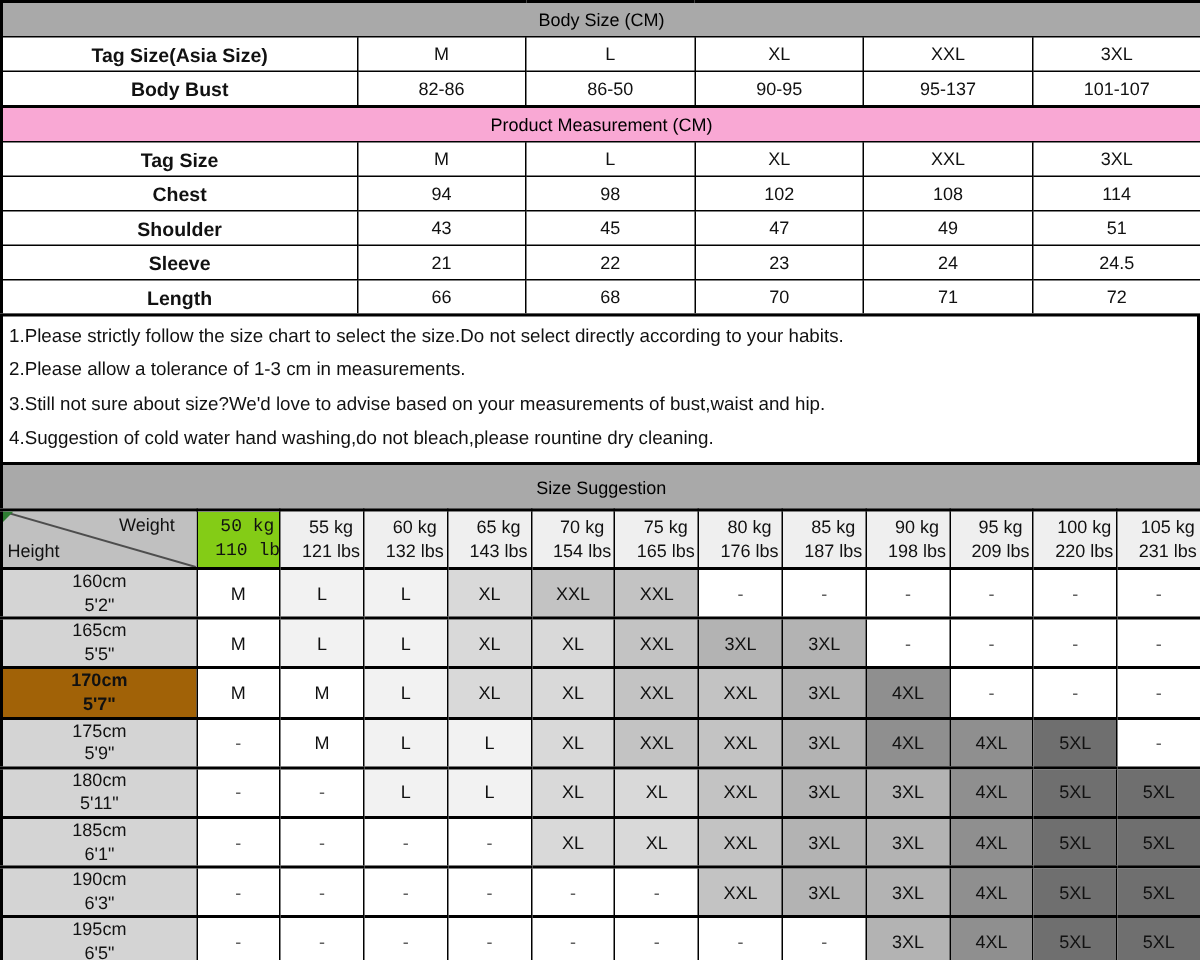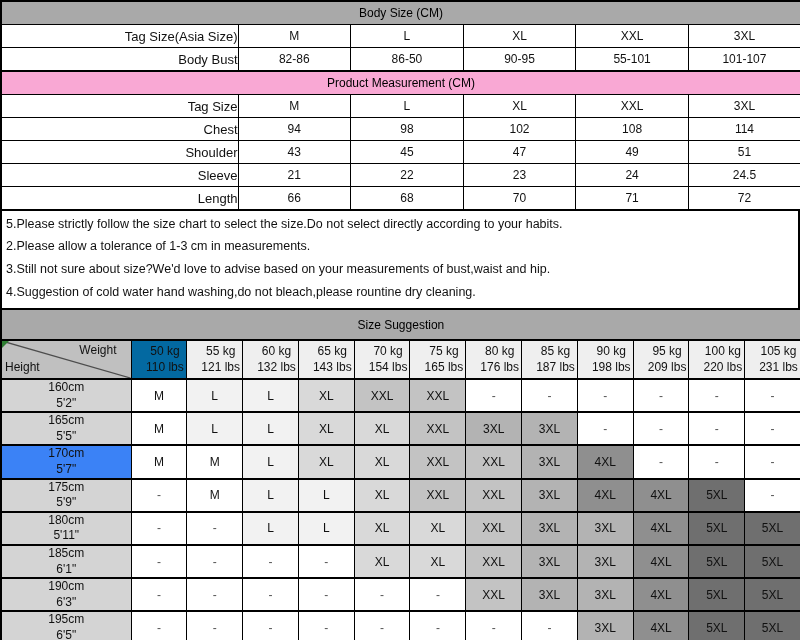--- a/index.html
+++ b/index.html
@@ -7,21 +7,21 @@
     width:800px;height:640px;overflow:hidden;background:#fff;
     font-family:"Liberation Sans",sans-serif;color:#111;
   }
   table{border-collapse:collapse;width:800px;table-layout:fixed;border:2px solid #000;}
   .stack{margin-top:-2px;}
   td,th{border:1px solid #000;text-align:center;vertical-align:middle;
         overflow:hidden;white-space:nowrap;padding:0;}
   .section-header{height:30px;font-size:17px;font-weight:700;background:#a9a9a9;color:#000;}
   
   .grid td,.grid th{height:22px;font-size:12px;font-weight:400;background:#fff;}
-  .grid th{font-weight:400;font-size:13px;text-align:right;}
+  .grid th{font-weight:700;font-size:13px;}
   
   .note-box{border:2px solid #000;height:101px;box-sizing:border-box;
             display:flex;flex-direction:column;padding:2px 4px 4px 4px;background:#fff;}
   .note-title{text-align:center;font-size:14px;height:20px;line-height:20px;}
   .note-lines{flex:1;display:flex;flex-direction:column;justify-content:space-around;}
   .note-lines div{font-size:12.5px;text-align:left;line-height:1.1;}
   
   .matrix th,.matrix td{font-weight:400;font-size:12px;}
   .matrix .weights-row th{height:37px;line-height:1.3;background:#efefef;
         border-bottom-width:2px;padding-left:12px;}
@@ -61,21 +61,21 @@
           <td>L</td>
           <td>XL</td>
           <td>XXL</td>
           <td>3XL</td>
         </tr>
         <tr>
           <th>Body Bust</th>
           <td>82-86</td>
           <td>86-50</td>
           <td>90-95</td>
-          <td>55-101</td>
+          <td>95-137</td>
           <td>101-107</td>
         </tr>
       </tbody>
   </table>
 
   <table class="grid stack">
     <colgroup>
       <col style="width:237px">
         <col style="width:112.6px">
         <col style="width:112.6px">
@@ -127,21 +127,21 @@
           <td>68</td>
           <td>70</td>
           <td>71</td>
           <td>72</td>
         </tr>
       </tbody>
   </table>
 
   <div class="note-box stack">
     <div class="note-lines" id="note-lines">
-        <div>5.Please strictly follow the size chart to select the size.Do not select directly according to your habits.</div>
+        <div>1.Please strictly follow the size chart to select the size.Do not select directly according to your habits.</div>
         <div>2.Please allow a tolerance of 1-3 cm in measurements.</div>
         <div>3.Still not sure about size?We'd love to advise based on your measurements of bust,waist and hip.</div>
         <div>4.Suggestion of cold water hand washing,do not bleach,please rountine dry cleaning.</div>
       </div>
   </div>
 
   <table class="matrix stack">
     <colgroup>
       <col style="width:130px">
       <col style="width:55.8px">
@@ -163,21 +163,21 @@
       </tr>
       <tr class="weights-row" id="weights-row">
         <th class="corner" style="background: rgb(192, 192, 192);">
           <svg class="diag" viewBox="0 0 100 100" preserveAspectRatio="none">
             <line x1="0" y1="0" x2="100" y2="100" stroke="#4d4d4d" stroke-width="1.3" vector-effect="non-scaling-stroke"></line>
           </svg>
           <span class="corner-marker" style="border-top-color: rgb(46, 125, 50);"></span>
           <span class="w-label">Weight</span>
           <span class="h-label">Height</span>
         </th>
-      <th style="background: #0369a1;">
+      <th style="background: #84cc16; font-family: Liberation Mono, monospace;">
             <div>50 kg</div>
             <div>110 lbs</div>
           </th>
           <th style="background: rgb(239, 239, 239);">
             <div>55 kg</div>
             <div>121 lbs</div>
           </th>
           <th style="background: rgb(239, 239, 239);">
             <div>60 kg</div>
             <div>132 lbs</div>
@@ -251,21 +251,21 @@
           <td style="background: rgb(217, 217, 217);">XL</td>
           <td style="background: rgb(195, 195, 195);">XXL</td>
           <td style="background: rgb(179, 179, 179);">3XL</td>
           <td style="background: rgb(179, 179, 179);">3XL</td>
           <td class="dash" style="background: rgb(255, 255, 255);">-</td>
           <td class="dash" style="background: rgb(255, 255, 255);">-</td>
           <td class="dash" style="background: rgb(255, 255, 255);">-</td>
           <td class="dash" style="background: rgb(255, 255, 255);">-</td>
         </tr>
         <tr>
-          <th style="background: #3b82f6;">
+          <th style="background: #a16207; font-weight: bold;">
             <div>170cm</div>
             <div>5'7"</div>
           </th>
           <td style="background: rgb(255, 255, 255);">M</td>
           <td style="background: rgb(255, 255, 255);">M</td>
           <td style="background: rgb(242, 242, 242);">L</td>
           <td style="background: rgb(217, 217, 217);">XL</td>
           <td style="background: rgb(217, 217, 217);">XL</td>
           <td style="background: rgb(195, 195, 195);">XXL</td>
           <td style="background: rgb(195, 195, 195);">XXL</td>

